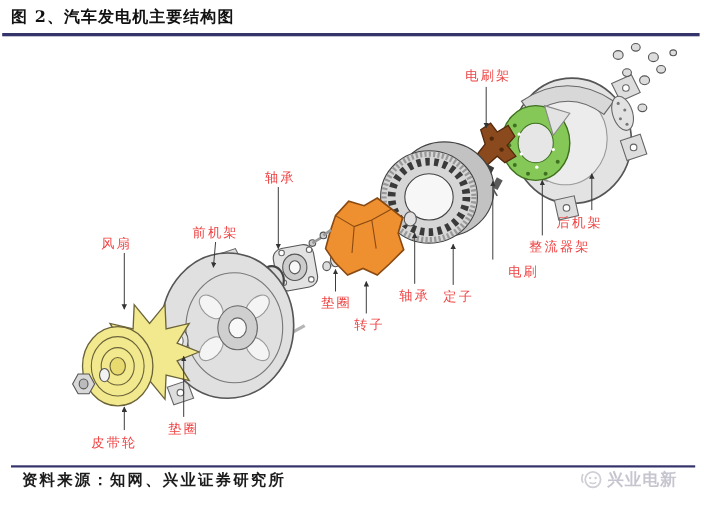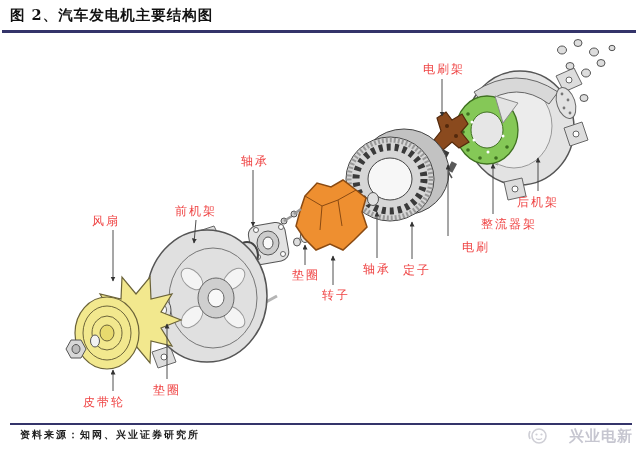--- a/index.html
+++ b/index.html
@@ -6,23 +6,23 @@
   .page{position:relative;width:640px;height:462px;background:#ffffff;overflow:hidden;
         font-family:"DejaVu Serif","Liberation Serif",serif;}
   .figure-title{position:absolute;left:10px;top:6px;font-size:14.5px;font-weight:bold;
         color:#111;letter-spacing:1px;margin:0;}
   .title-rule{position:absolute;left:2px;right:4px;top:30px;height:2.5px;background:#34346a;}
   .diagram{position:absolute;left:0;top:33px;width:640px;height:388px;}
   .diagram svg{position:absolute;left:0;top:0;}
   .part-label{position:absolute;transform:translateX(-50%);white-space:nowrap;
         font-size:12px;color:#ef4444;letter-spacing:2px;font-weight:500;}
   .footer-rule{position:absolute;left:10px;right:8px;top:423px;height:1.5px;background:#34346a;}
-  .source-note{position:absolute;left:20px;top:428px;font-size:10px;font-weight:bold;
+  .source-note{position:absolute;left:20px;top:428px;font-size:14px;font-weight:bold;
         color:#1c1c1c;letter-spacing:2px;}
-  .watermark{position:absolute;left:524px;top:426px;display:flex;align-items:center;gap:20px;
+  .watermark{position:absolute;left:524px;top:426px;display:flex;align-items:center;gap:3px;
         background:#ffffff;padding:0 3px;}
   .watermark-text{font-size:15px;color:#c6c6d0;letter-spacing:1px;font-weight:bold;}
 </style>
 </head>
 <body>
 
 <div class="page">
 
   <h1 class="figure-title">图 2、汽车发电机主要结构图</h1>
   <div class="title-rule"></div>
@@ -180,21 +180,21 @@
         <line x1="167" y1="379" x2="167" y2="324" marker-end="url(#arr)"></line>
         <line x1="113" y1="391" x2="113" y2="370" marker-end="url(#arr)"></line>
       </g>
     </svg>
   </div>
 
   <div class="part-label" style="left:106px;top:213px">风扇</div>
   <div class="part-label" style="left:196px;top:203px">前机架</div>
   <div class="part-label" style="left:255px;top:153px">轴承</div>
   <div class="part-label" style="left:444px;top:61px">电刷架</div>
-  <div class="part-label" style="left:538px;top:194px">后机架</div>
+  <div class="part-label" style="left:527px;top:194px">后机架</div>
   <div class="part-label" style="left:509px;top:216px">整流器架</div>
   <div class="part-label" style="left:476px;top:239px">电刷</div>
   <div class="part-label" style="left:377px;top:261px">轴承</div>
   <div class="part-label" style="left:417px;top:262px">定子</div>
   <div class="part-label" style="left:306px;top:267px">垫圈</div>
   <div class="part-label" style="left:336px;top:287px">转子</div>
   <div class="part-label" style="left:167px;top:382px">垫圈</div>
   <div class="part-label" style="left:104px;top:394px">皮带轮</div>
 
   <div class="footer-rule"></div>

